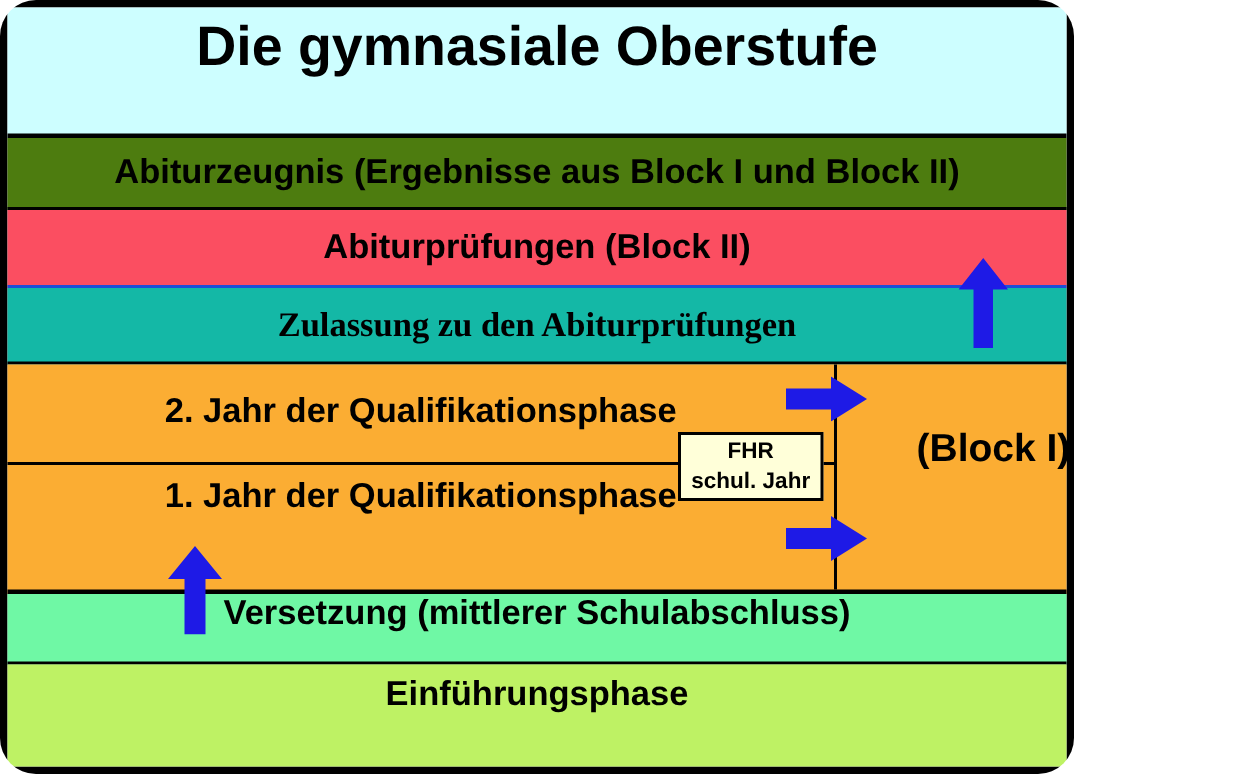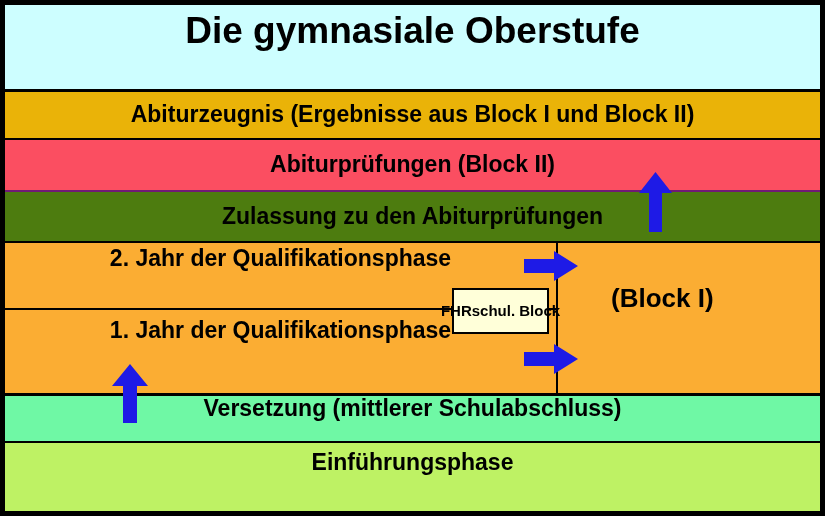--- a/index.html
+++ b/index.html
@@ -1,24 +1,25 @@
 <!DOCTYPE html>
 <html><head>
 <meta charset="utf-8">
 <style>
   html, body { margin: 0; padding: 0; background: #fff; }
   * { box-sizing: border-box; }
 
   .stage {
     position: relative;
-    width: 825px;
+    width: 716px;
     height: 516px;
     font-family: "Liberation Sans", sans-serif;
     color: #000;
     overflow: hidden;
+    border-radius: 24px;
   }
 
   .board {
     position: absolute;
     inset: 0;
     border: 5px solid #000;
     display: flex;
     flex-direction: column;
   }
 
@@ -39,32 +40,32 @@
   }
 
   .band-label {
     font-size: 23px;
     font-weight: bold;
     line-height: 1.1;
     white-space: nowrap;
   }
 
   .band-abiturzeugnis   { height: 48px; border-bottom: 2px solid #000; align-items: center; justify-content: center; }
-  .band-abiturpruefungen{ height: 52px; border-bottom: 2px solid #701a75; align-items: center; justify-content: center; }
+  .band-abiturpruefungen{ height: 52px; border-bottom: 2px solid #1d4ed8; align-items: center; justify-content: center; }
   .band-zulassung       { height: 51px; border-bottom: 2px solid #000; align-items: center; justify-content: center; }
   .band-versetzung      { height: 47px; border-bottom: 2px solid #000; justify-content: center; }
   .band-einfuehrung     { flex: 1; align-items: flex-start; justify-content: center; padding-top: 7px; }
 
   .qual-section { height: 153px; border-bottom: 3px solid #000; flex-direction: row; }
   .qual-left  { width: 551px; height: 150px; display: flex; flex-direction: column; }
   .vline      { width: 2px; height: 150px; background: #000; }
   .qual-right { flex: 1; height: 150px; position: relative; margin-left: 43px; }
 
   .qual-row { display: flex; justify-content: center; align-items: flex-start; }
-  .qual-row-2 { height: 65px; padding-top: 3px; }
+  .qual-row-2 { height: 65px; padding-top: 18px; }
   .hline      { height: 2px; width: 100%; background: #000; }
   .qual-row-1 { flex: 1; padding-top: 8px; }
 
   .block1-label {
     position: absolute;
     left: 10px;
     top: 42px;
     font-size: 26px;
     font-weight: bold;
     line-height: 1;
@@ -73,21 +74,21 @@
 
   .fhr-box {
     position: absolute;
     left: 452px;
     top: 288px;
     width: 97px;
     height: 46px;
     border: 2px solid #000;
     z-index: 4;
     display: flex;
-    flex-direction: row;
+    flex-direction: column;
     align-items: center;
     justify-content: center;
     text-align: center;
   }
   .fhr-line {
     font-size: 15px;
     font-weight: bold;
     line-height: 1.33;
     white-space: nowrap;
   }
@@ -101,29 +102,29 @@
 </head>
 <body>
 
 <div class="stage">
   <div class="board">
 
     <div class="band title-band" style="background-color: rgb(205, 254, 255);">
       <span class="title-text">Die gymnasiale Oberstufe</span>
     </div>
 
-    <div class="band band-abiturzeugnis" style="background-color: #eab308;">
+    <div class="band band-abiturzeugnis" style="background-color: #4d7c0f;">
       <span class="band-label">Abiturzeugnis (Ergebnisse aus Block I und Block II)</span>
     </div>
 
     <div class="band band-abiturpruefungen" style="background-color: rgb(251, 78, 97);">
       <span class="band-label">Abiturprüfungen (Block II)</span>
     </div>
 
-    <div class="band band-zulassung" style="background-color: #4d7c0f;">
+    <div class="band band-zulassung" style="background-color: #14b8a6; font-family: Liberation Serif, serif;">
       <span class="band-label">Zulassung zu den Abiturprüfungen</span>
     </div>
 
     <div class="band qual-section" style="background-color: rgb(251, 173, 51);">
       <div class="qual-left">
         <div class="qual-row qual-row-2">
           <span class="band-label">2. Jahr der Qualifikationsphase</span>
         </div>
         <div class="hline" style="background-color: rgb(0, 0, 0);"></div>
         <div class="qual-row qual-row-1">
@@ -141,21 +142,21 @@
     </div>
 
     <div class="band band-einfuehrung" style="background-color: #bef264;">
       <span class="band-label">Einführungsphase</span>
     </div>
 
   </div>
 
   <div class="fhr-box" style="background-color: rgb(255, 255, 217); border-color: rgb(0, 0, 0);">
     <div class="fhr-line">FHR</div>
-    <div class="fhr-line">schul. Block</div>
+    <div class="fhr-line">schul. Jahr</div>
   </div>
 
   <svg class="arrow arrow-up-a" width="33" height="60" viewBox="0 0 33 60" style="color: rgb(30, 26, 230);">
     <polygon points="16.5,0 33,21 23,21 23,60 10,60 10,21 0,21" fill="currentColor"></polygon>
   </svg>
 
   <svg class="arrow arrow-up-b" width="36" height="59" viewBox="0 0 36 59" style="color: rgb(30, 26, 230);">
     <polygon points="18,0 36,22 25,22 25,59 11,59 11,22 0,22" fill="currentColor"></polygon>
   </svg>
 

